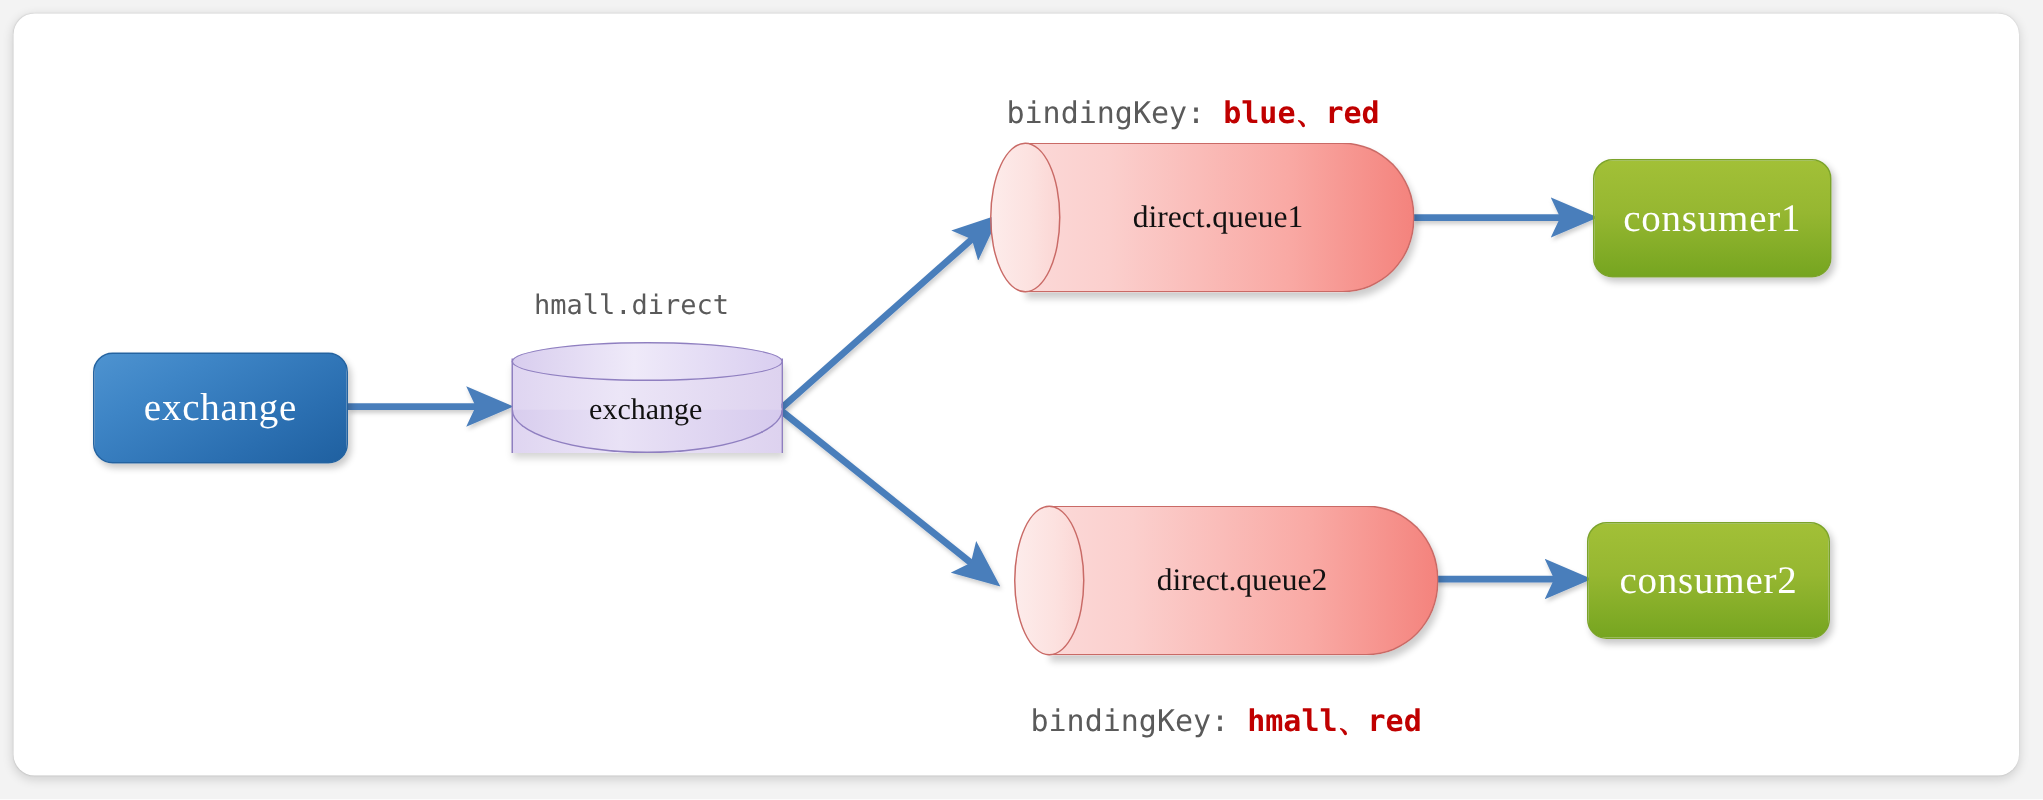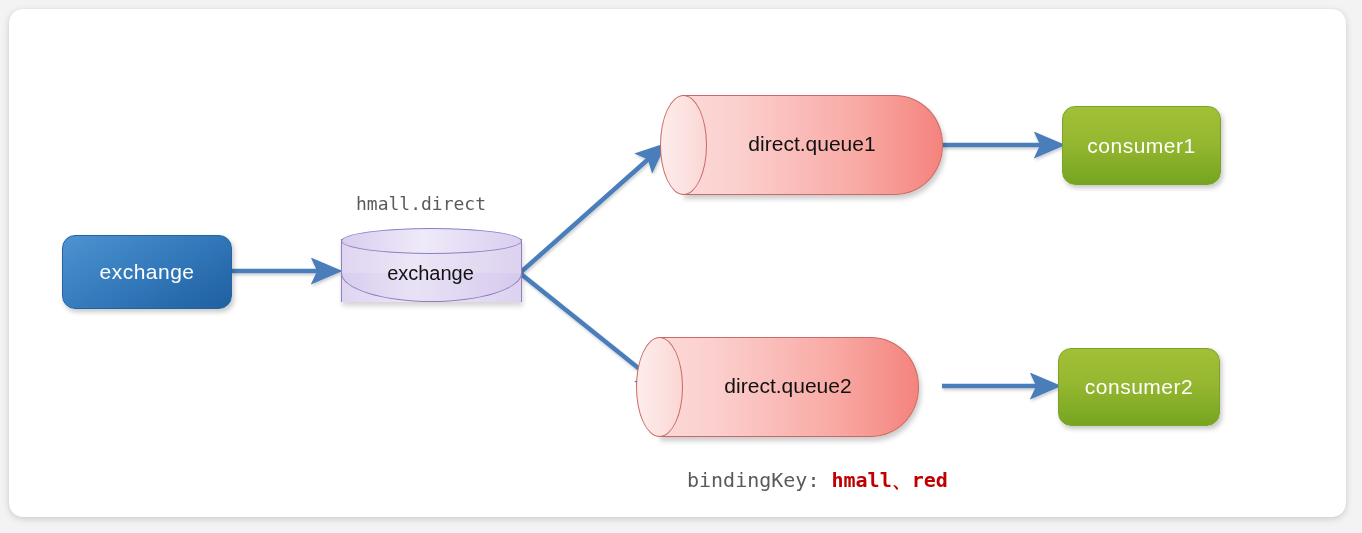--- a/index.html
+++ b/index.html
@@ -35,37 +35,37 @@
   
   #arrows {
     position: absolute;
     left: 0; top: 0;
     width: 1362px; height: 533px;
     pointer-events: none;
   }
 
   
   .node-label {
-    font-family: Liberation Sans, sans-serif;
+    font-family: Liberation Serif, serif;
     white-space: nowrap;
     text-align: center;
   }
 
   
   .rbox {
     position: absolute;
     border-radius: 13px;
     display: flex;
     align-items: center;
     justify-content: center;
     box-shadow: 2px 3px 5px rgba(0,0,0,0.22);
   }
   .rbox .node-label {
     color: #ffffff;
-    font-size: 21px;
+    font-size: 26px;
     letter-spacing: 0.5px;
   }
   .box-blue {
     background: linear-gradient(150deg, #4e93d0 0%, #3e85c6 28%, #2a6eb0 72%, #1f60a0 100%);
     border: 1px solid #2463a0;
   }
   .box-green {
     background: linear-gradient(180deg, #a2c037 0%, #96b731 45%, #76a520 100%);
     border: 1px solid #7ba32a;
   }
@@ -221,32 +221,35 @@
 
   <div class="plain-label" style="left:356px; top:193px;">hmall.direct</div>
 
   <div id="exchange">
     <div class="cyl-body"></div>
     <div class="cyl-bottom"></div>
     <div class="cyl-top"></div>
     <span class="node-label">exchange</span>
   </div>
 
+  <div class="bk-label" style="left:671px; top:62px;">
+    <span class="bk-prefix">bindingKey: </span><span class="bk-keys">blue、red</span>
+  </div>
 
   <div class="queue" style="left:660px; top:95px;">
     <div class="qbody"></div>
     <div class="qcap"></div>
     <span class="node-label">direct.queue1</span>
   </div>
 
   <div class="rbox box-green" style="left:1062px; top:106px; width:157px; height:77px;">
     <span class="node-label">consumer1</span>
   </div>
 
-  <div class="queue" style="left:636px; top:337px;">
+  <div class="queue" style="left:676px; top:337px;">
     <div class="qbody"></div>
     <div class="qcap"></div>
     <span class="node-label">direct.queue2</span>
   </div>
 
   <div class="rbox box-green" style="left:1058px; top:348px; width:160px; height:76px;">
     <span class="node-label">consumer2</span>
   </div>
 
   <div class="bk-label" style="left:687px; top:467px;">

